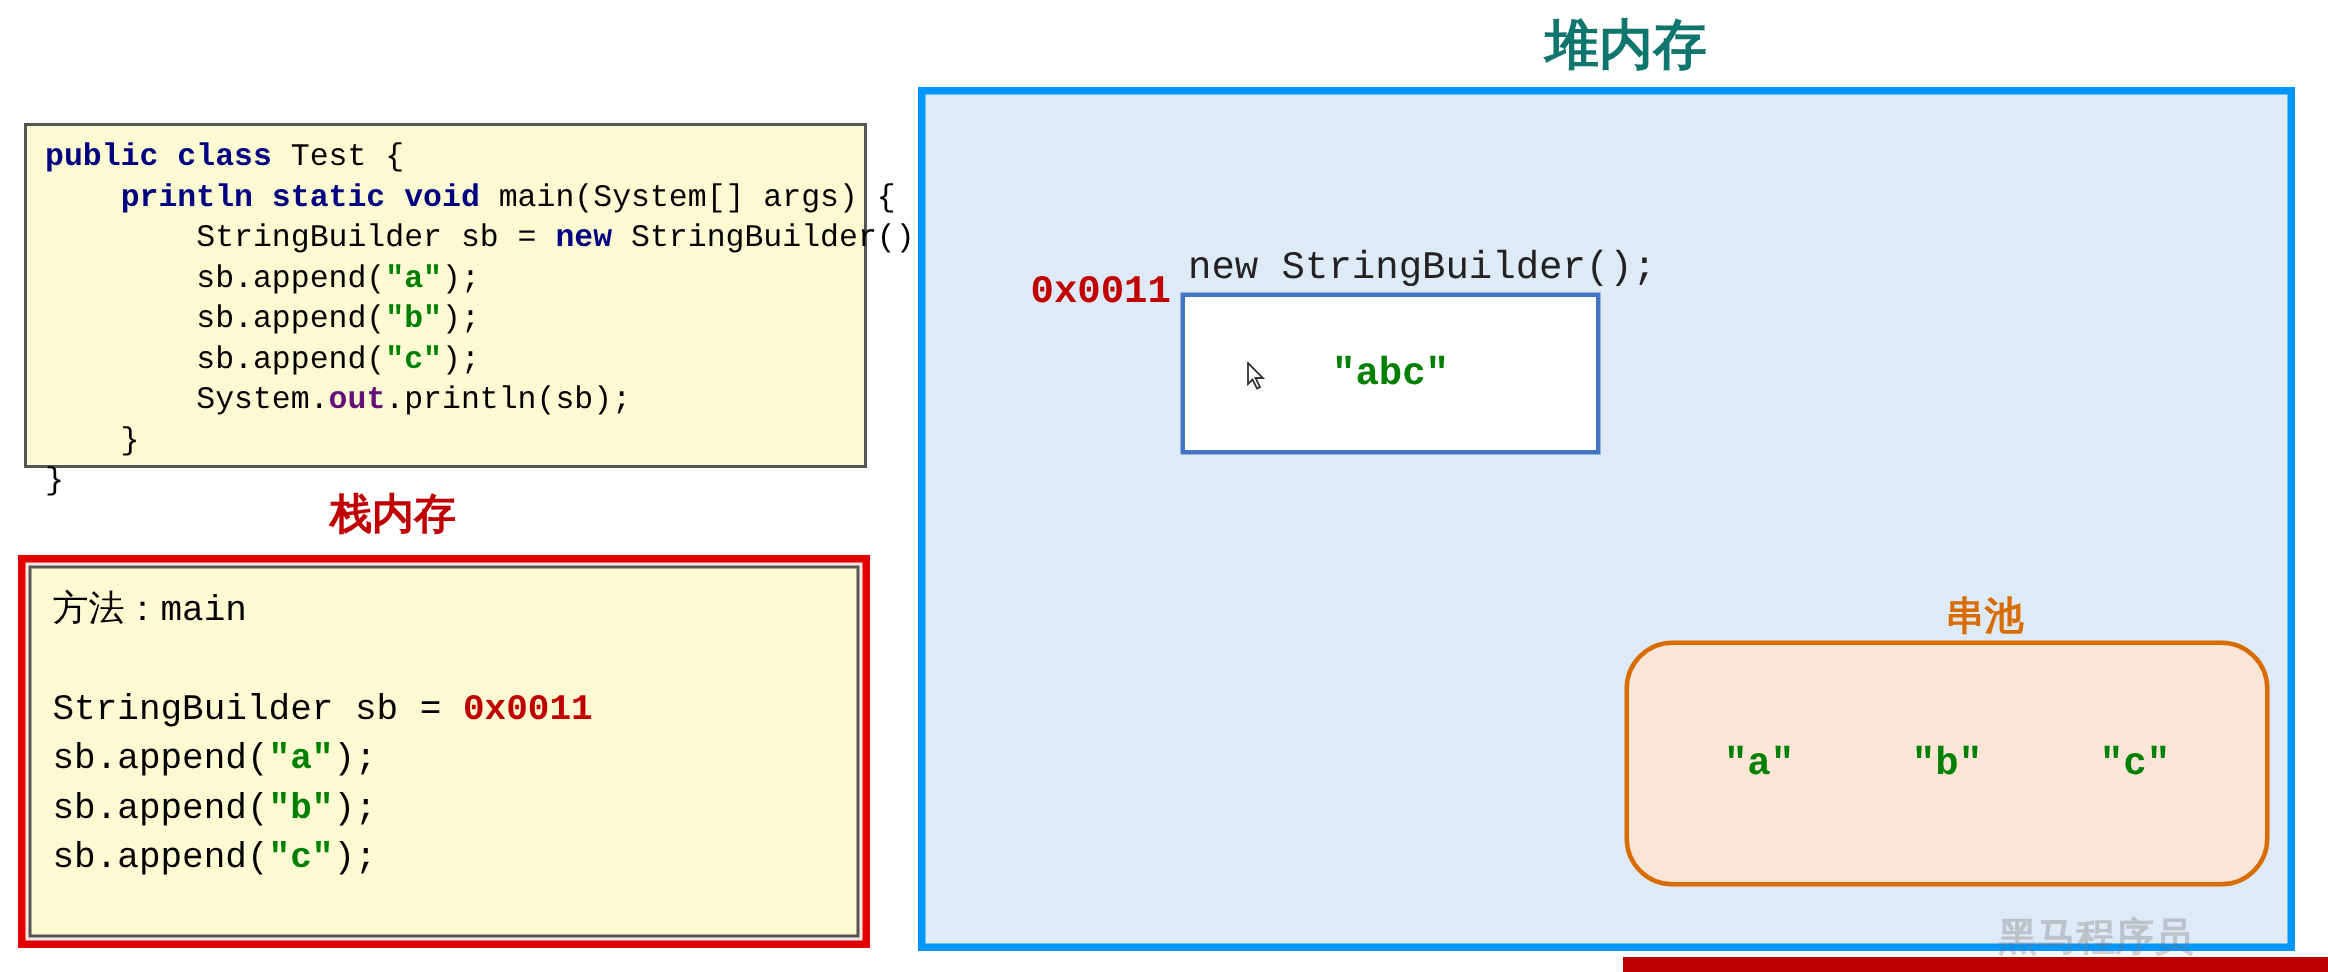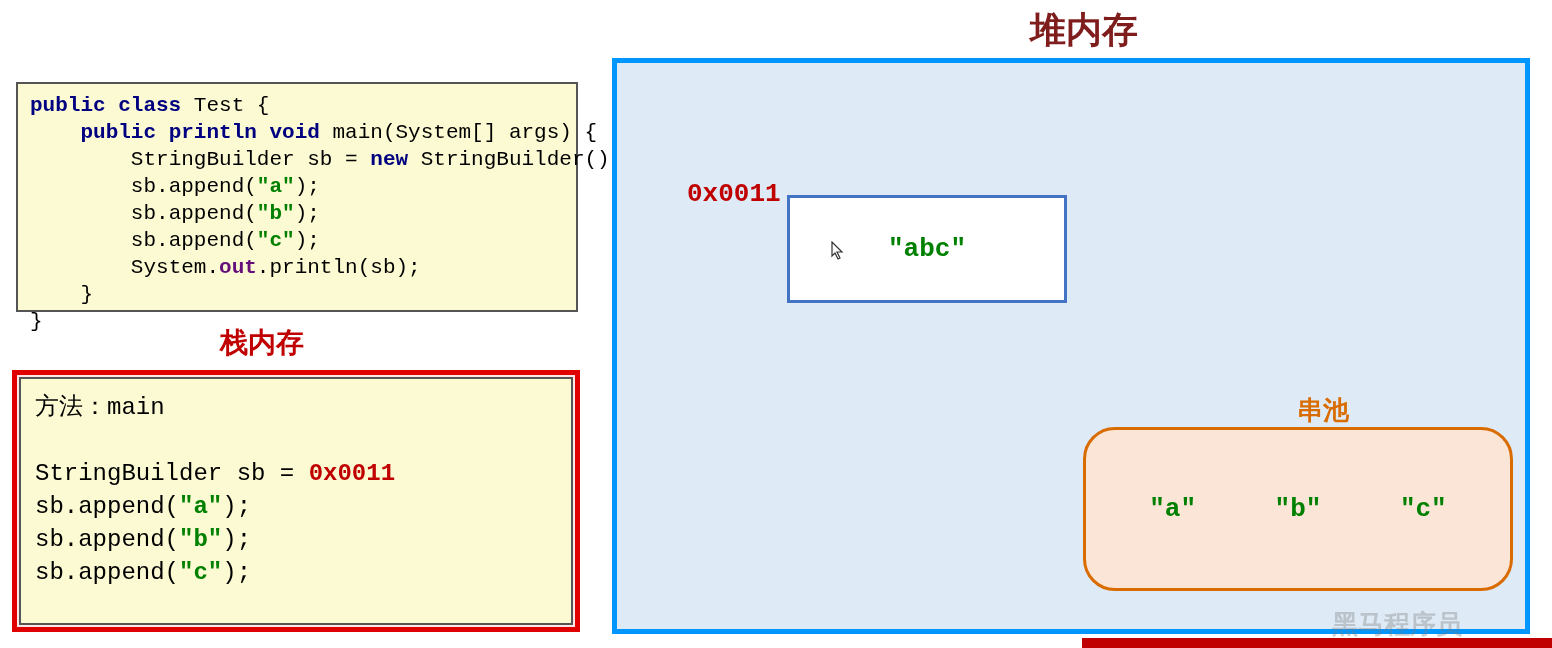--- a/index.html
+++ b/index.html
@@ -11,21 +11,21 @@
     background: #ffffff;
     font-family: Consolas, "Courier New", monospace;
     position: relative;
   }
   .heap-title {
     position: absolute;
     top: 6px;
     left: 1030px;
     font-size: 36px;
     font-weight: bold;
-    color: #7f1d1d;
+    color: #0f766e;
     font-family: "Microsoft YaHei", sans-serif;
   }
   .code-box {
     position: absolute;
     top: 82px;
     left: 16px;
     width: 562px;
     height: 230px;
     background: #fbfad2;
     border: 2px solid #555;
@@ -163,21 +163,21 @@
     height: 10px;
     background: #c00000;
   }
 </style>
 </head>
 <body>
 
 <div class="heap-title">堆内存</div>
 
 <div class="code-box"><span class="kw">public class</span><span> Test {</span>
-    <span class="kw">public println void</span><span> main(System[] args) {</span>
+    <span class="kw">println static void</span><span> main(System[] args) {</span>
         <span>StringBuilder sb = </span><span class="kw">new</span><span> StringBuilder();</span>
         <span>sb.append(</span><span class="str">"a"</span><span>);</span>
         <span>sb.append(</span><span class="str">"b"</span><span>);</span>
         <span>sb.append(</span><span class="str">"c"</span><span>);</span>
         <span>System.</span><span class="it">out</span><span>.println(sb);</span>
 <span>    }</span>
 <span>}</span></div>
 
 <div class="stack-title">栈内存</div>
 
@@ -185,20 +185,21 @@
   <div class="stack-inner"><span class="cn">方法：</span><span>main</span>
 
 <span>StringBuilder sb = </span><span class="addr">0x0011</span>
 <span>sb.append(</span><span class="str">"a"</span><span>);</span>
 <span>sb.append(</span><span class="str">"b"</span><span>);</span>
 <span>sb.append(</span><span class="str">"c"</span><span>);</span></div>
 </div>
 
 <div class="heap-box">
   <div class="heap-addr">0x0011</div>
+  <div class="sb-label">new StringBuilder();</div>
   <div class="sb-box">
     <span class="sb-content">"abc"</span>
   </div>
   <div class="cursor">
     <svg width="14" height="20" viewBox="0 0 14 20">
         <path d="M1 1 L1 15 L4 12 L7 18 L9 17 L6 11 L11 11 Z" fill="none" stroke="#333" stroke-width="1.2"></path>
       </svg>
   </div>
   <div class="pool-title">串池</div>
   <div class="pool-box">

